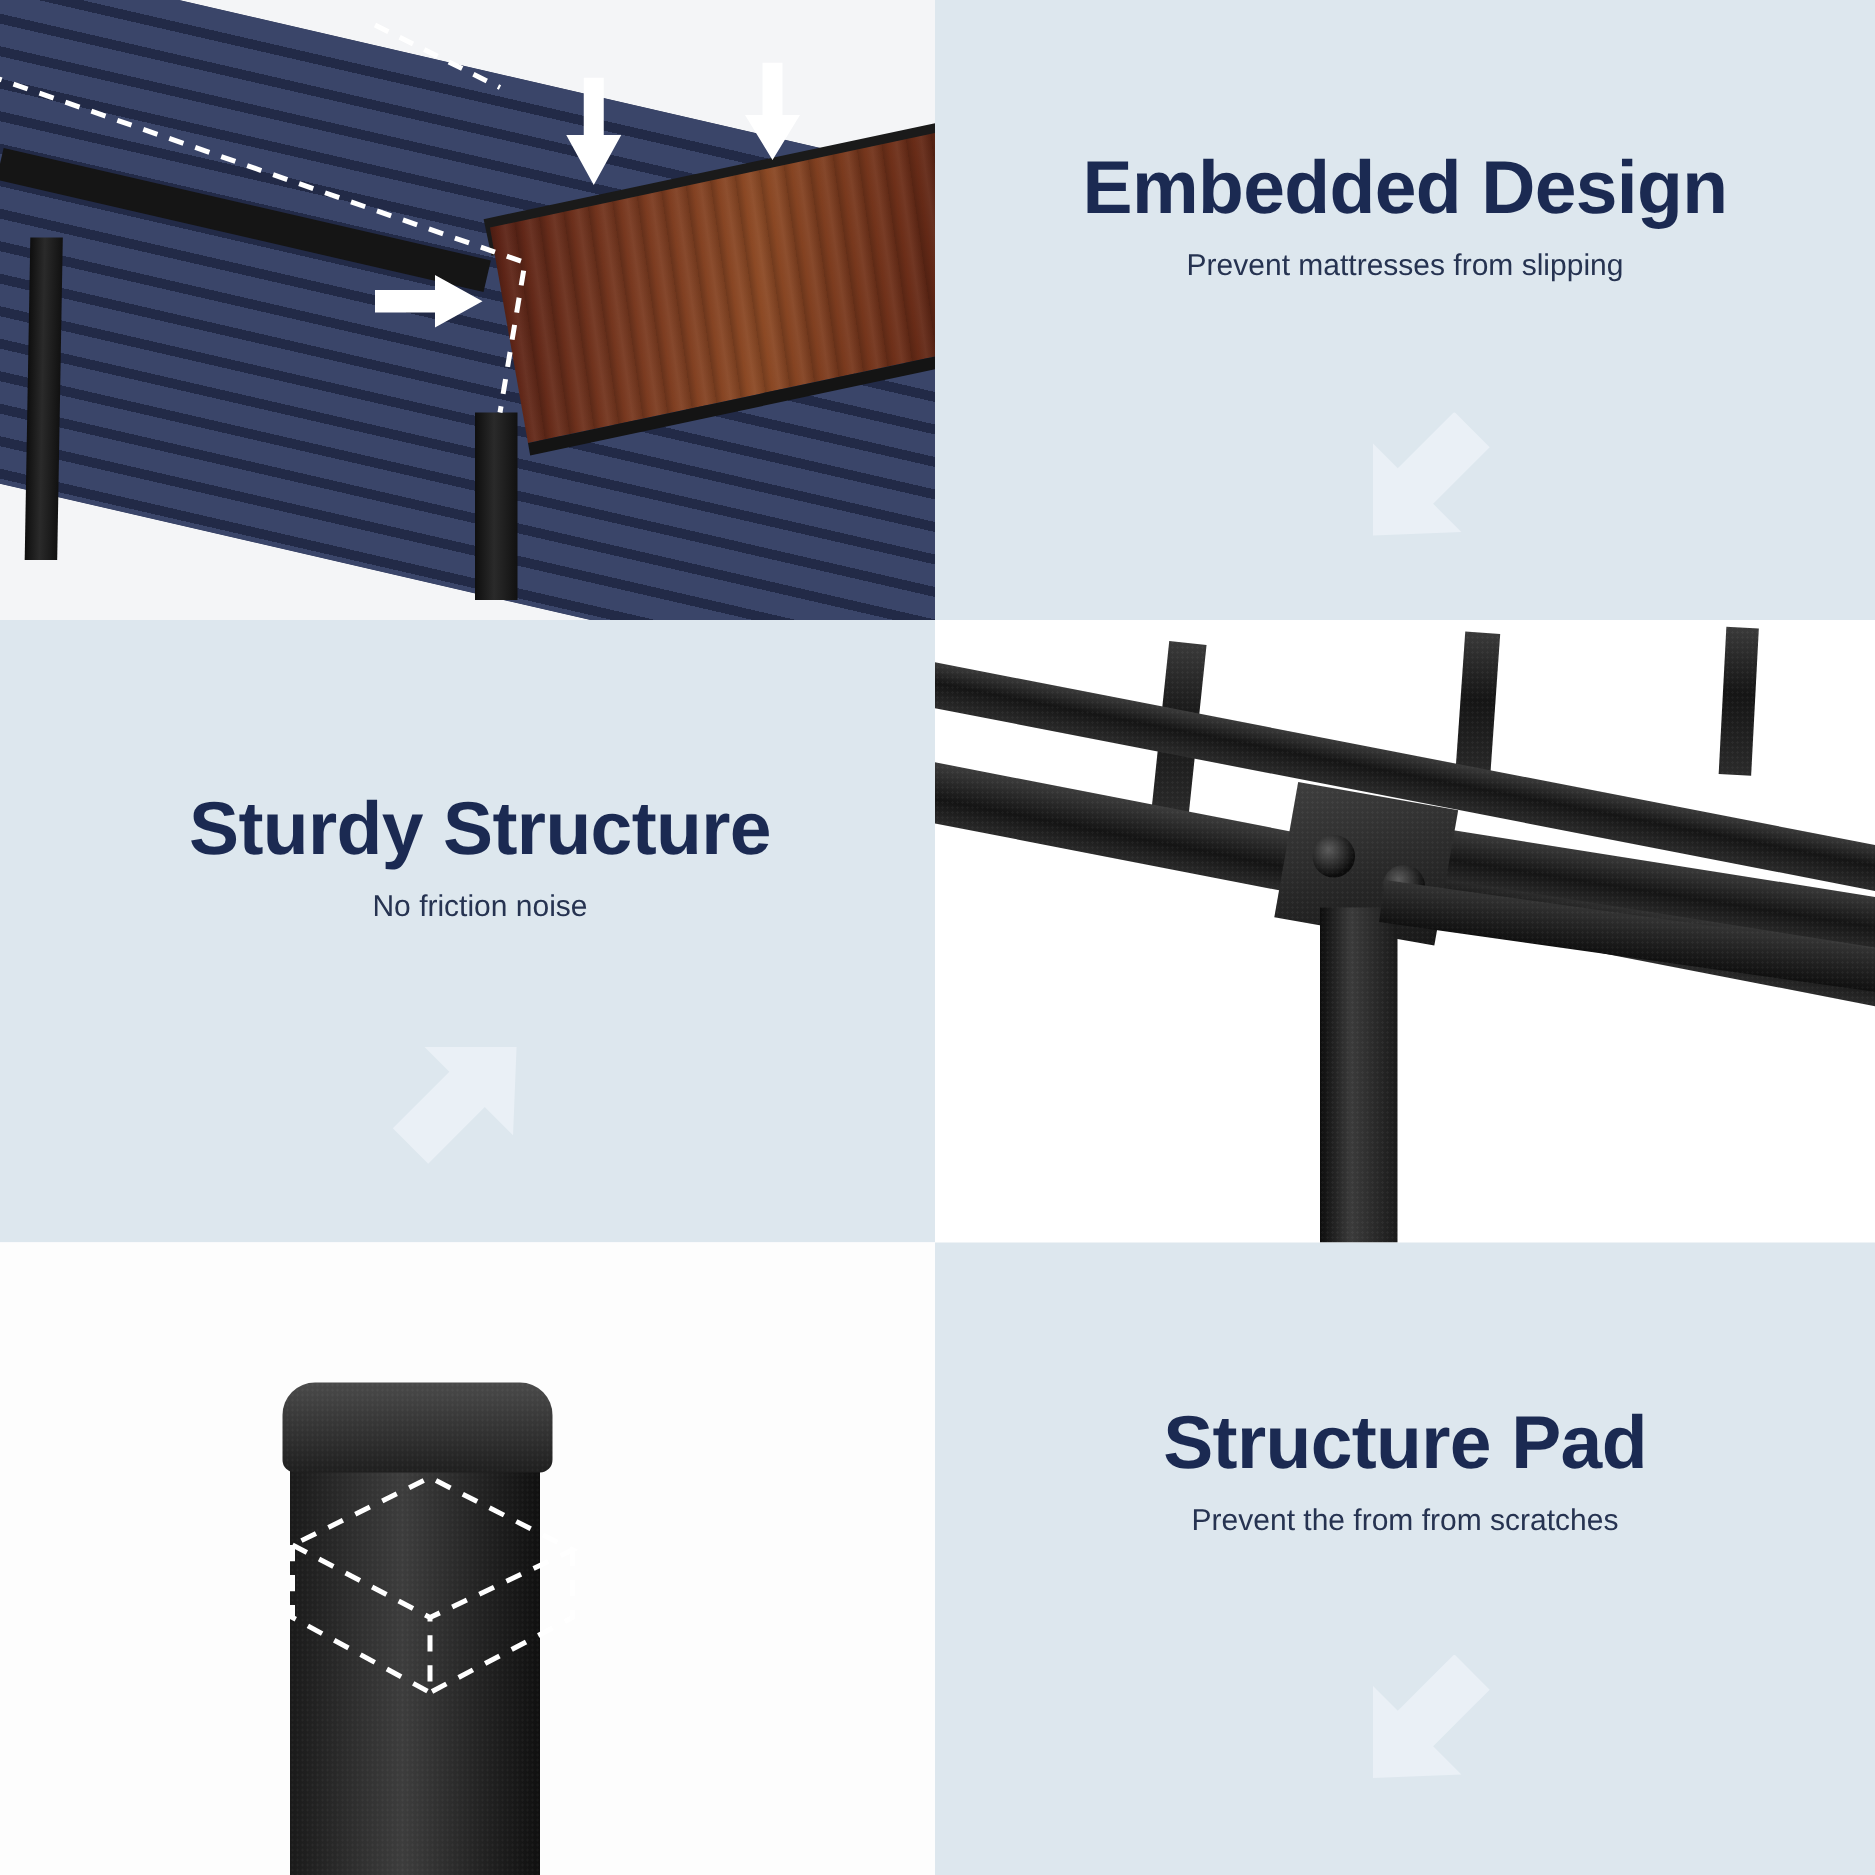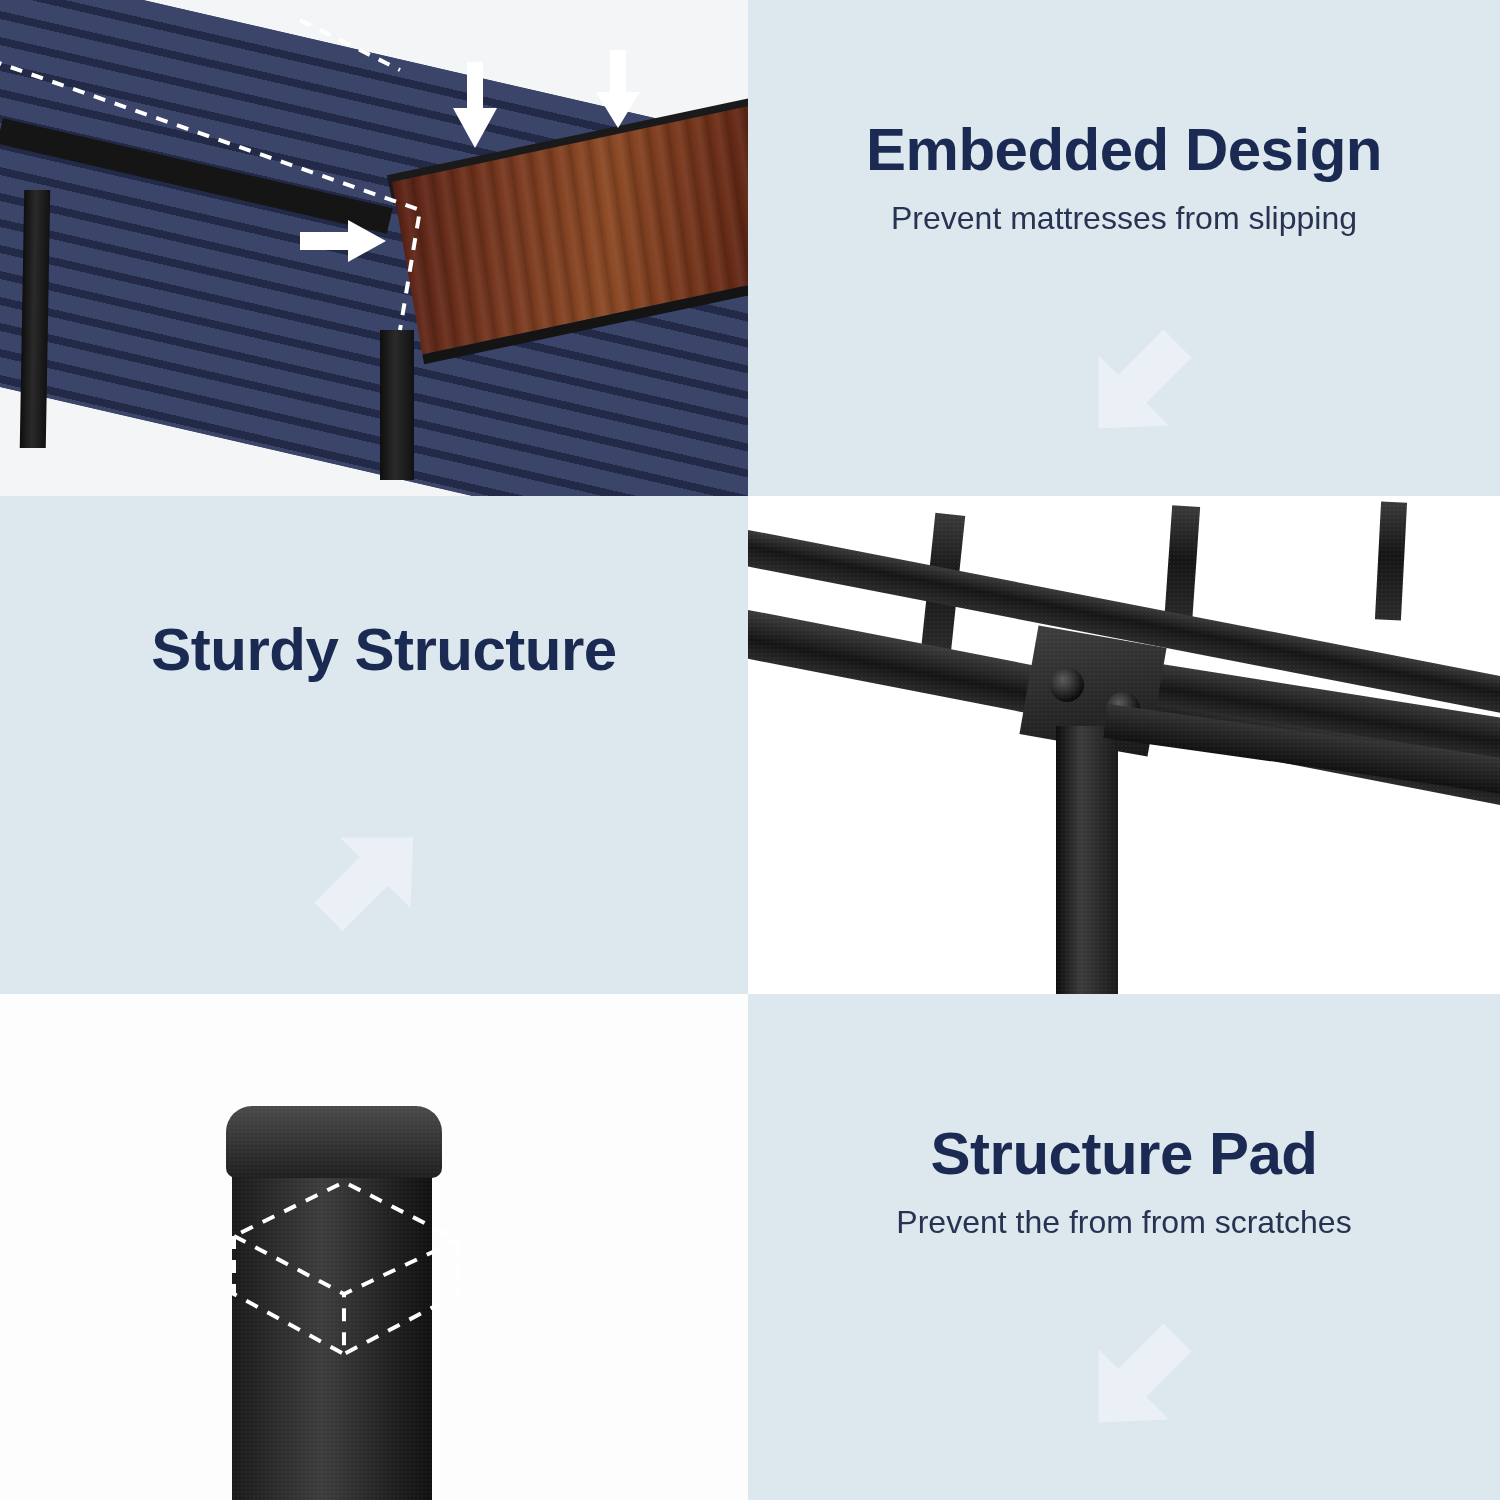--- a/index.html
+++ b/index.html
@@ -45,21 +45,21 @@
   }
   .headline {
     font-size: 60px;
     font-weight: bold;
     color: #1b2a52;
     letter-spacing: -0.5px;
     line-height: 1.05;
     margin: 0;
   }
   .subline {
-    font-size: 32px;
+    font-size: 24px;
     font-weight: normal;
     color: #263351;
     margin: 18px 0 0 0;
     line-height: 1.2;
   }
   .arrow-deco {
     position: absolute;
     opacity: 1;
   }
 
@@ -236,22 +236,23 @@
     <div class="text-block" style="top:118px;">
       <h2 class="headline">Embedded Design</h2>
       <p class="subline">Prevent mattresses from slipping</p>
     </div>
     <svg class="arrow-deco" style="left:322px;top:330px;width:140px;height:120px" viewBox="0 0 140 120">
       <path d="M10 58 L62 6 L62 34 L126 34 L126 74 L62 74 L62 106 Z" transform="rotate(-45 68 56)" fill="#eaf0f6"></path>
     </svg>
   </div>
 
   <div class="cell pale">
-    <div class="text-block" style="top:122px;margin-left:20px;">
+    <div class="text-block" style="top:135px;margin-left:20px;">
       <h2 class="headline">Sturdy Structure</h2>
+      <p class="subline">No friction noise</p>
     </div>
     <svg class="arrow-deco" style="left:300px;top:328px;width:140px;height:120px" viewBox="0 0 140 120">
       <path d="M10 58 L62 6 L62 34 L126 34 L126 74 L62 74 L62 106 Z" transform="rotate(-45 68 56) scale(-1,1) translate(-140,0)" fill="#eaf0f6"></path>
     </svg>
   </div>
 
   <div class="cell white">
     <div class="photo4">
 
       <div class="bar bar-shine" style="left:180px;top:18px;width:30px;height:140px;transform:rotate(6deg);"></div>

